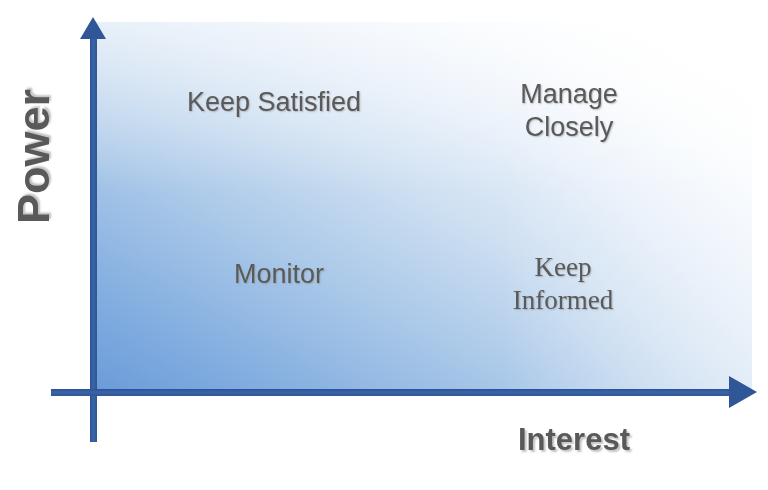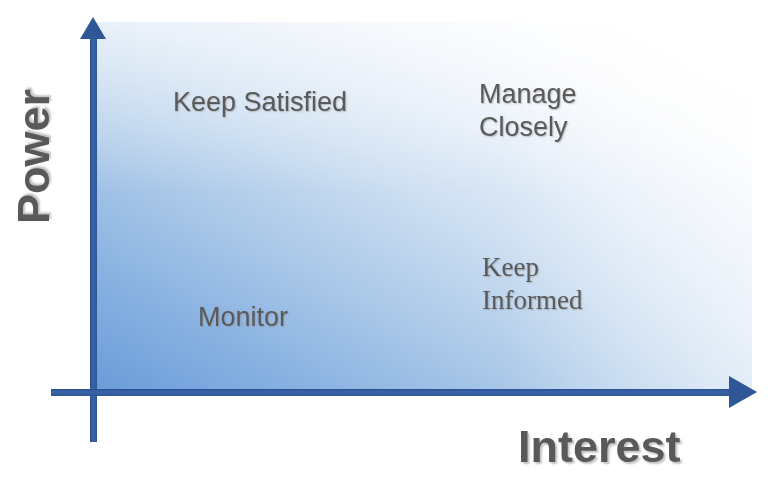--- a/index.html
+++ b/index.html
@@ -111,37 +111,38 @@
     top: 134px;
     width: 190px;
     text-align: center;
     font-size: 45px;
     line-height: 1;
     transform: rotate(-90deg);
   }
   .axis-title-x {
     left: 518px;
     top: 424px;
-    font-size: 45px;
+    font-size: 31px;
     line-height: 1;
   }
 
   
   .quad-label {
     position: absolute;
     color: #5a5a5a;
     font-size: 27px;
     line-height: 33px;
     font-family: "Liberation Sans", sans-serif;
+    text-align: center;
     white-space: pre-line;
     text-shadow: 1px 1px 1.5px rgba(140,140,140,0.55);
   }
   .quad-keep-satisfied { left: 173px; top: 86px; width: 202px; }
   .quad-manage-closely { left: 479px; top: 78px; width: 180px; }
-  .quad-monitor        { left: 198px; top: 258px; width: 162px; margin-top: 43px; }
+  .quad-monitor        { left: 198px; top: 258px; width: 162px; }
   .quad-keep-informed  { left: 482px; top: 251px; width: 162px; font-family: Liberation Serif, serif; }
 </style>
 </head>
 <body>
 
 <div id="canvas">
 
   <div class="plot-fill"></div>
   <div class="plot-fade-top"></div>
   <div class="plot-fade-right"></div>

